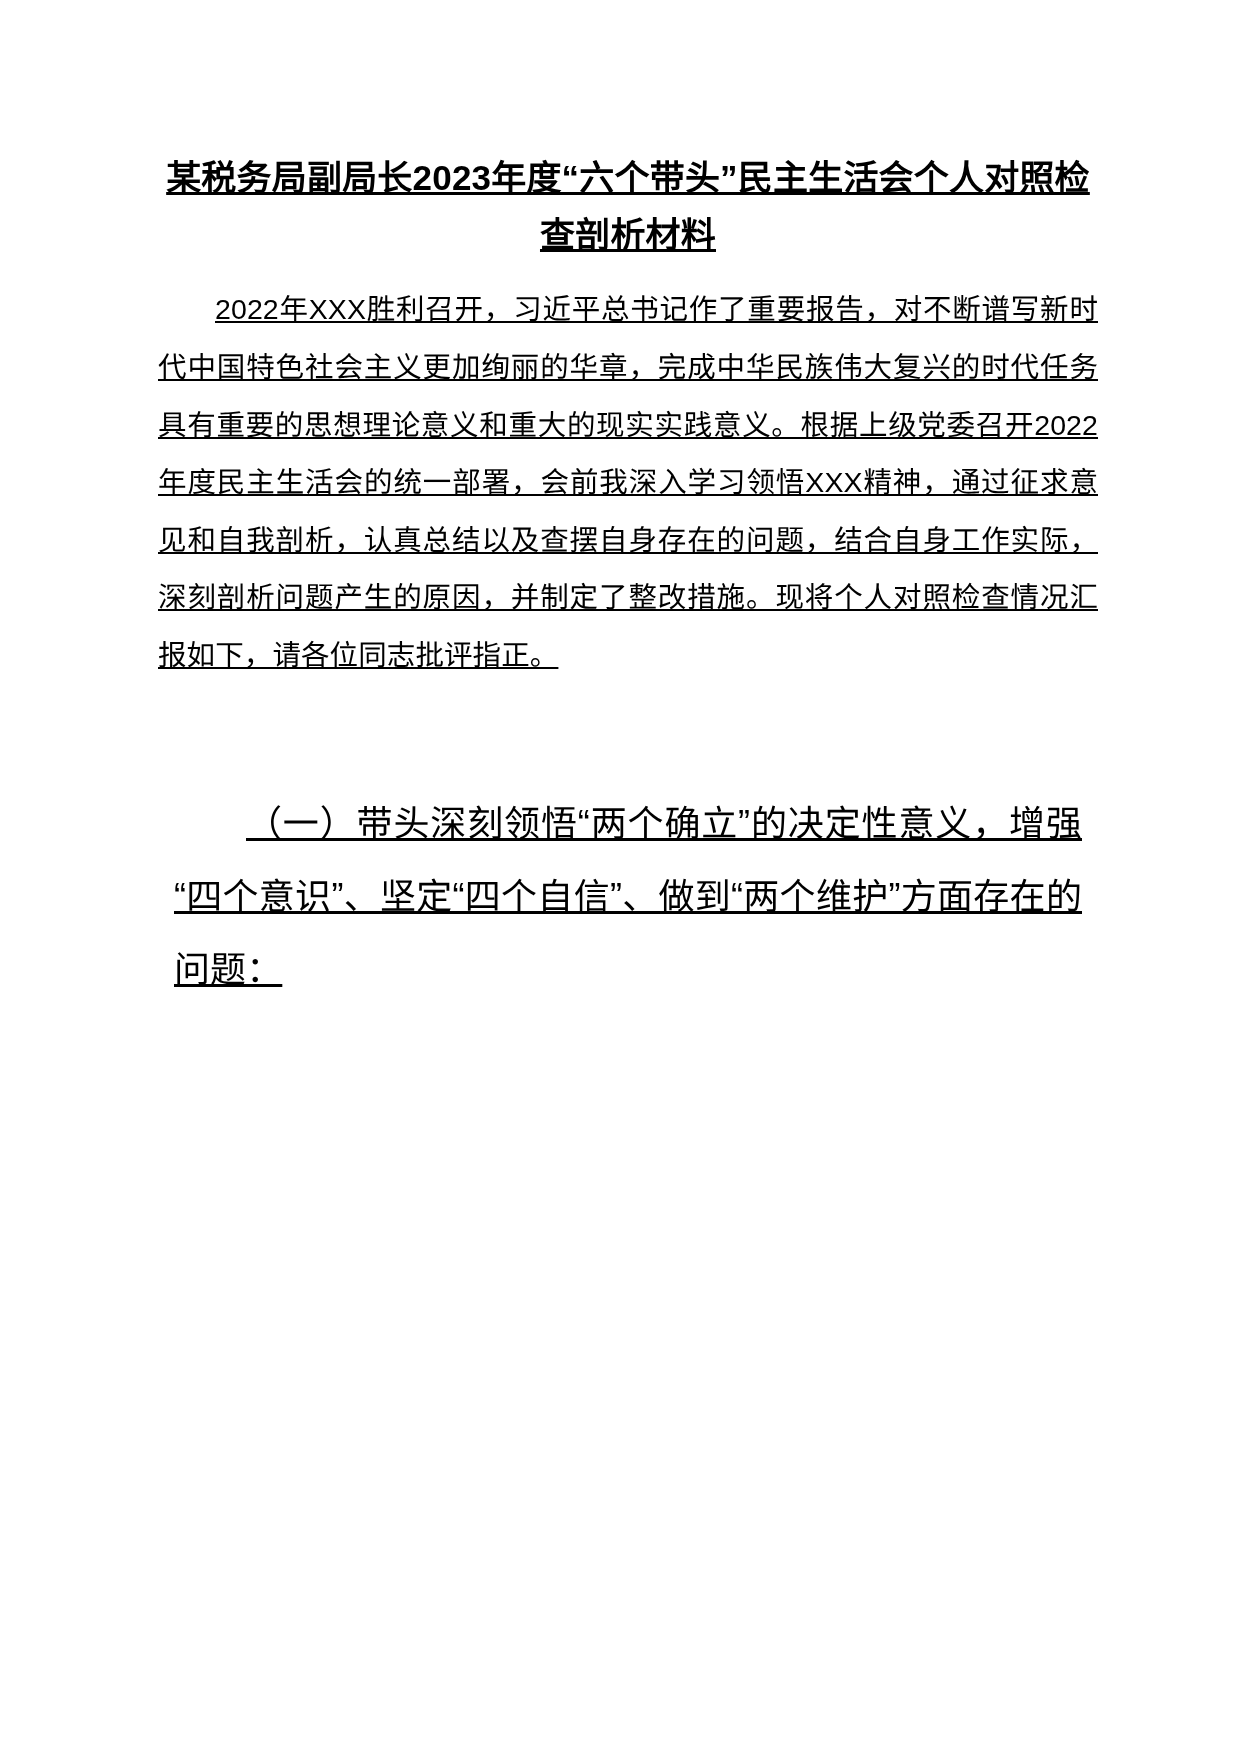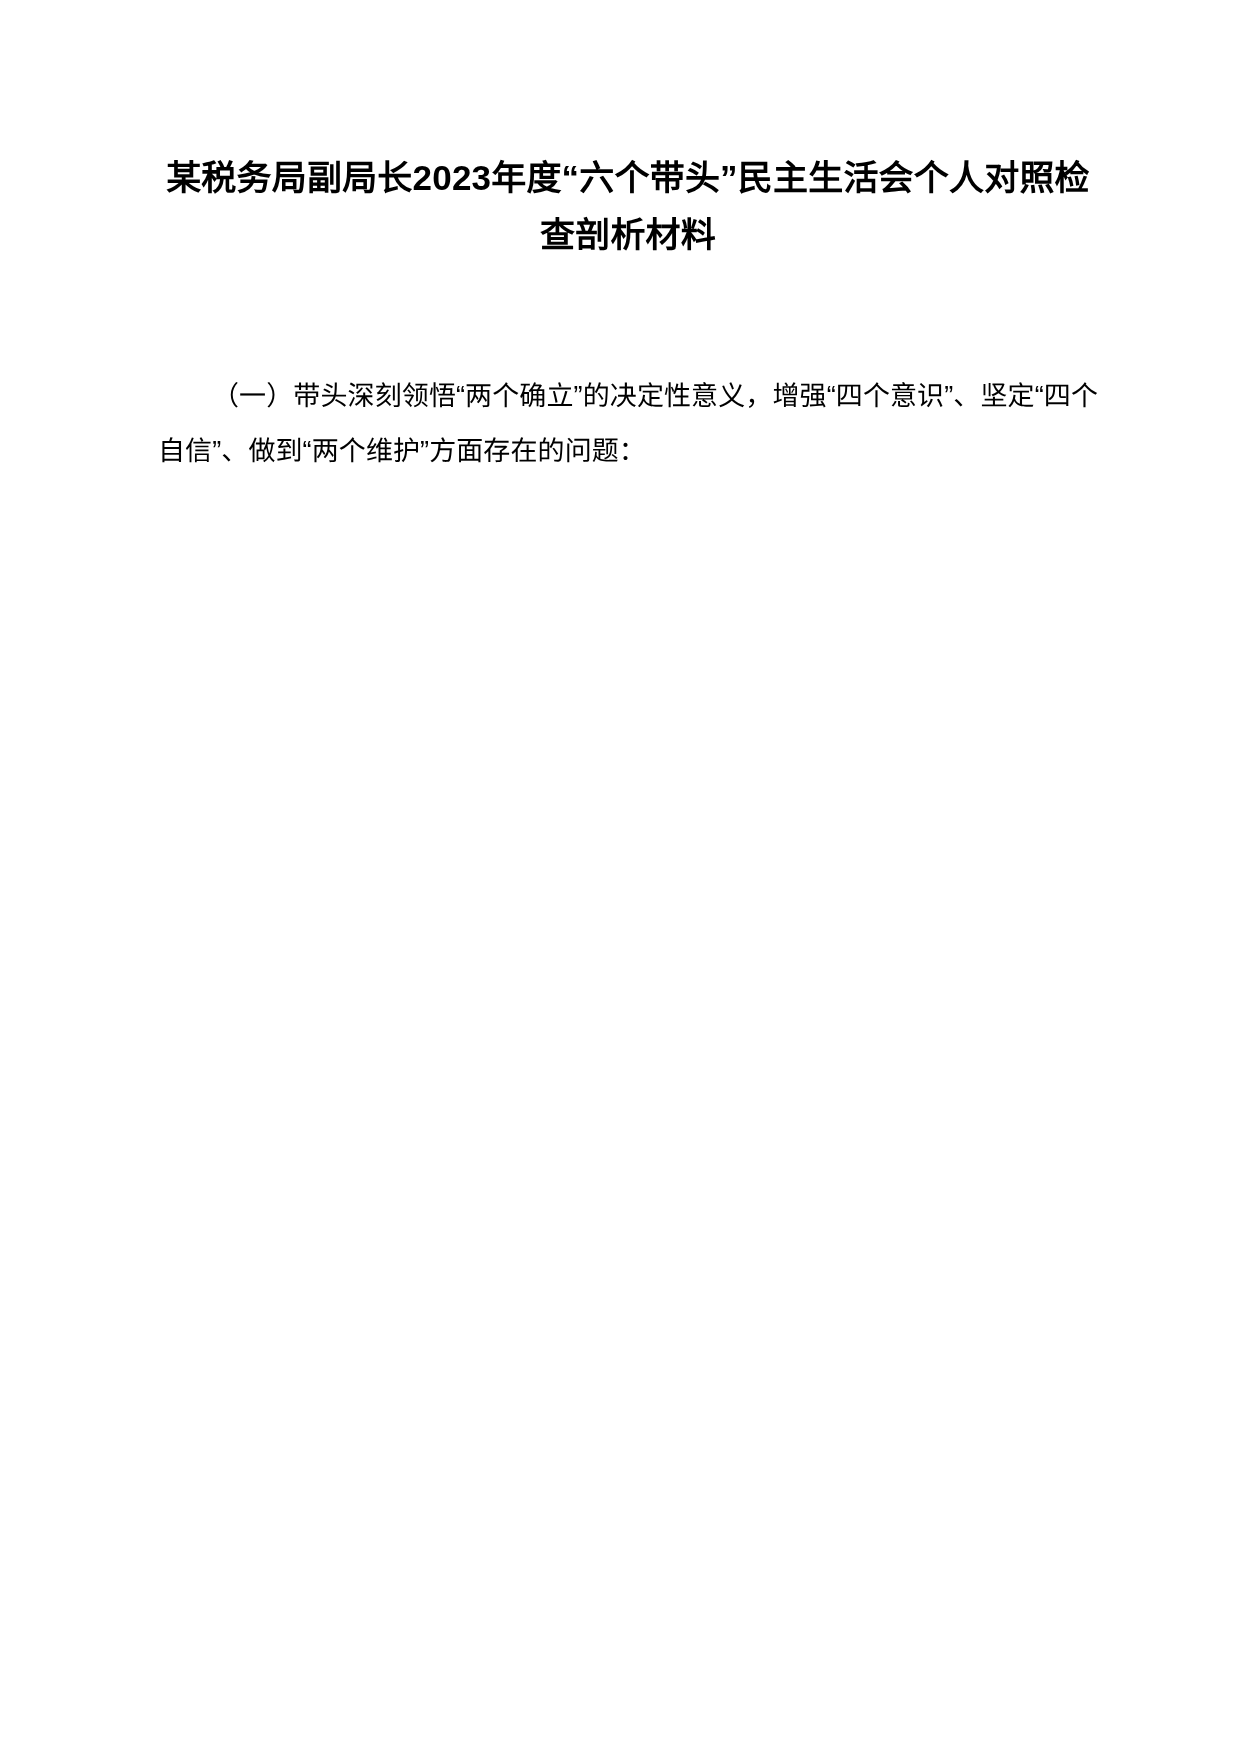--- a/index.html
+++ b/index.html
@@ -17,20 +17,21 @@
     overflow: hidden;
   }
 
   .page {
     position: relative;
     width: 1240px;
     height: 1754px;
     background: #ffffff;
     box-sizing: border-box;
     padding: 150px 142px 0 158px;
+    text-decoration: underline;
   }
 
   .doc-title {
     font-size: 35px;
     font-weight: bold;
     line-height: 1.62;
     text-align: center;
     letter-spacing: 0.2px;
     margin: 0 0 10px 0;
     padding: 0 8px;
@@ -54,41 +55,42 @@
   p.heading-1 {
     font-size: 28.5px;
     line-height: 2.02;
     text-indent: 2em;
     margin: 0;
     text-align: left;
     letter-spacing: 0.1px;
   }
 
   p.heading-2 {
-    font-size: 27px;
+    font-size: 36px;
     line-height: 2.02;
     text-indent: 2em;
-    margin: 0;
+    margin: 16px;
     text-align: justify;
     text-justify: inter-ideograph;
     letter-spacing: 0.1px;
     word-break: break-all;
   }
   .gap-md { height: 58px; }
   .gap-lg { height: 88px; }
 </style>
 </head>
 <body>
 
 <div class="page">
 
   <h1 class="doc-title">某税务局副局长2023年度“六个带头”民主生活会个人对照检查剖析材料</h1>
 
   <div class="body-block">
 
+    <p class="para">2022年XXX胜利召开，习近平总书记作了重要报告，对不断谱写新时代中国特色社会主义更加绚丽的华章，完成中华民族伟大复兴的时代任务具有重要的思想理论意义和重大的现实实践意义。根据上级党委召开2022年度民主生活会的统一部署，会前我深入学习领悟XXX精神，通过征求意见和自我剖析，认真总结以及查摆自身存在的问题，结合自身工作实际，深刻剖析问题产生的原因，并制定了整改措施。现将个人对照检查情况汇报如下，请各位同志批评指正。</p>
 
     <div class="gap-lg"></div>
 
 
     <p class="heading-2">（一）带头深刻领悟“两个确立”的决定性意义，增强“四个意识”、坚定“四个自信”、做到“两个维护”方面存在的问题：</p>
 
     <div class="gap-md"></div>
 
 
     <div class="gap-md"></div>

